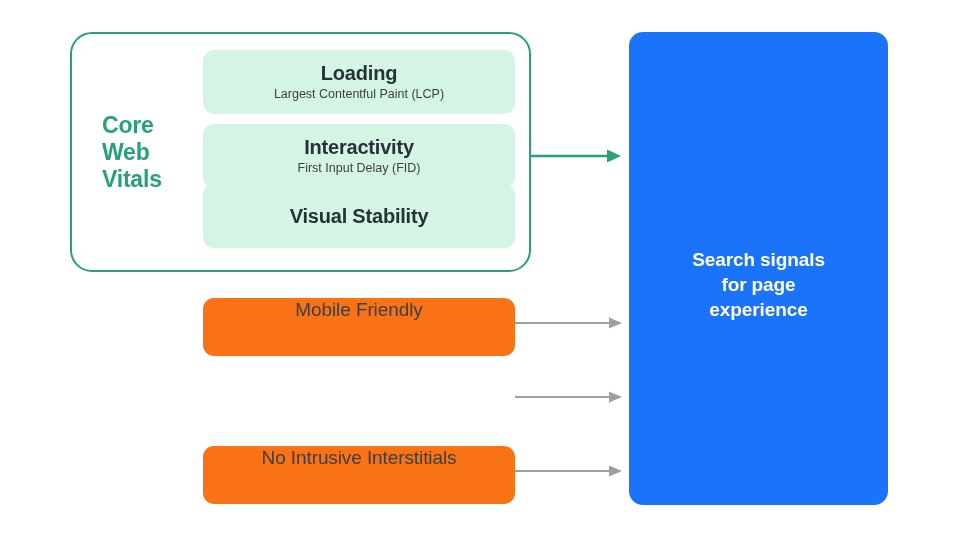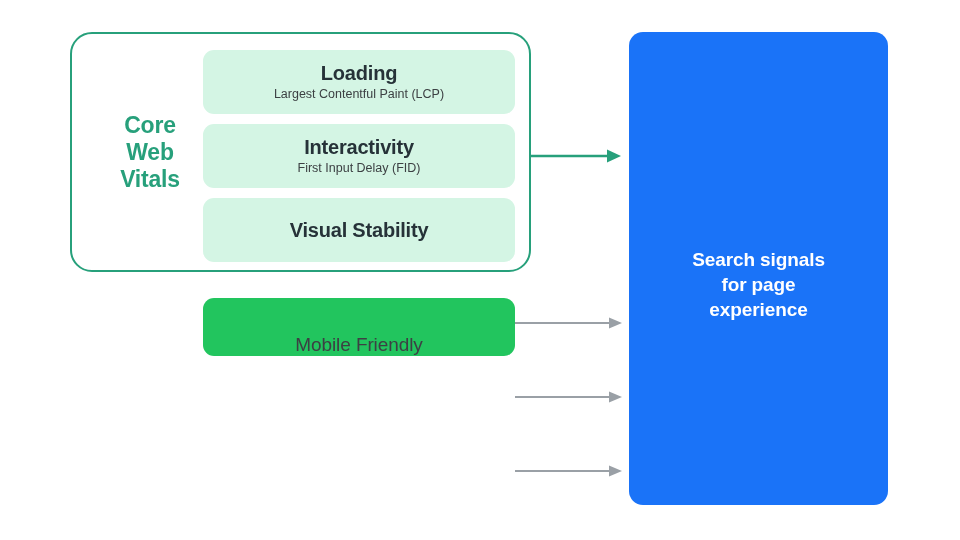--- a/index.html
+++ b/index.html
@@ -52,21 +52,21 @@
     height: 64px;
     background: #D4F5E4;
     border-radius: 11px;
     display: flex;
     flex-direction: column;
     align-items: center;
     justify-content: center;
   }
   .metric-card.m1 { top: 50px; }
   .metric-card.m2 { top: 124px; }
-  .metric-card.m3 { top: 198px; }
+  .metric-card.m3 { top: 184px; }
 
   .metric-title {
     color: #263238;
     font-size: 20px;
     font-weight: bold;
     line-height: 24px;
     letter-spacing: -0.2px;
   }
   .metric-sub {
     color: #3C4043;
@@ -75,24 +75,24 @@
     line-height: 17px;
     margin-top: 1px;
   }
 
   
   .gray-card {
     position: absolute;
     left: 203px;
     width: 312px;
     height: 58px;
-    background: #22c55e;
+    background: #f97316;
     border-radius: 11px;
     display: flex;
-    align-items: flex-end;
+    align-items: flex-start;
     justify-content: center;
   }
   .gray-card.g1 { top: 298px; }
   .gray-card.g2 { top: 372px; }
   .gray-card.g3 { top: 446px; }
 
   .gray-label {
     color: #3C4043;
     font-size: 19px;
     font-weight: normal;
@@ -134,21 +134,21 @@
   .arrow-gray-2 { left: 515px; top: 387px; }
   .arrow-gray-3 { left: 515px; top: 461px; }
 </style>
 </head>
 <body>
 
 <div id="canvas">
 
   <div class="cwv-container"></div>
 
-  <div class="cwv-label" style="white-space: pre-line; text-align: center;">Core
+  <div class="cwv-label" style="white-space: pre-line;">Core
 Web
 Vitals</div>
 
   <div class="metric-card m2">
     <div class="metric-title">Interactivity</div>
     <div class="metric-sub">First Input Delay (FID)</div>
   </div>
 
   <div class="metric-card m1">
     <div class="metric-title">Loading</div>
@@ -157,20 +157,23 @@
 
   <div class="metric-card m3">
     <div class="metric-title">Visual Stability</div>
   </div>
 
   <div class="gray-card g1">
     <div class="gray-label">Mobile Friendly</div>
   </div>
 
 
+  <div class="gray-card g3">
+    <div class="gray-label">No Intrusive Interstitials</div>
+  </div>
 
   <svg class="arrow-svg arrow-green" width="100" height="28" viewBox="0 0 100 28">
     <line x1="2" y1="14" x2="80" y2="14" stroke="#27A07B" stroke-width="2.4"></line>
     <polygon points="78,7.5 92,14 78,20.5" fill="#27A07B"></polygon>
   </svg>
 
   <svg class="arrow-svg arrow-gray-1" width="110" height="20" viewBox="0 0 110 20">
     <line x1="0" y1="10" x2="96" y2="10" stroke="#9AA0A6" stroke-width="1.8"></line>
     <polygon points="94,4.5 107,10 94,15.5" fill="#9AA0A6"></polygon>
   </svg>

